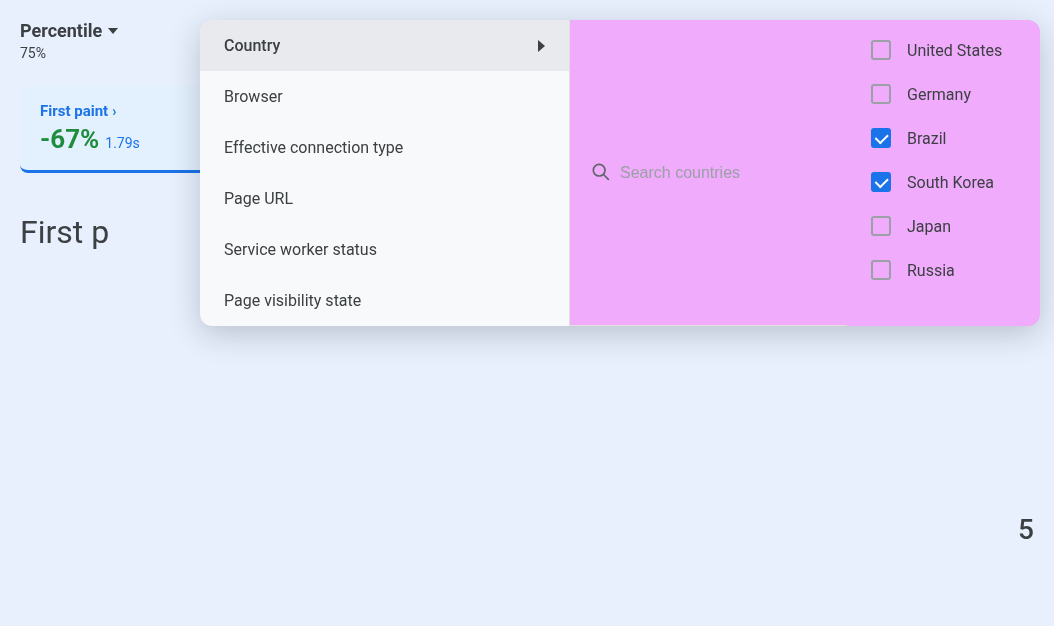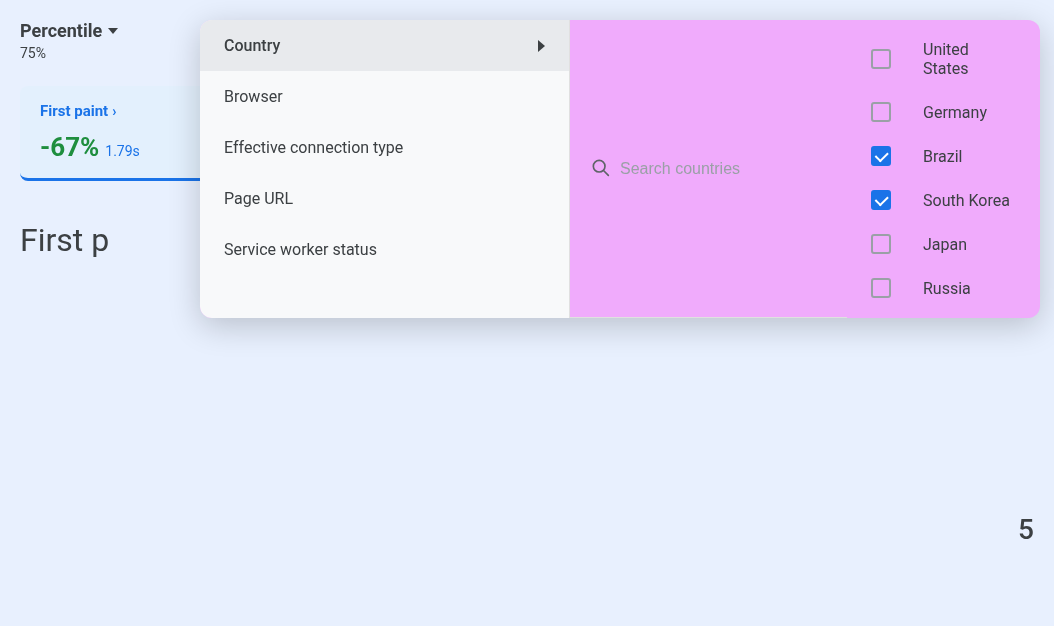--- a/index.html
+++ b/index.html
@@ -56,21 +56,21 @@
       font-weight: 700;
       display: flex;
       align-items: center;
       gap: 4px;
     }
     .first-paint-arrow {
       color: #1a73e8;
       font-size: 14px;
     }
     .first-paint-value {
-      margin-top: 12px;
+      margin-top: 4px;
       display: flex;
       align-items: baseline;
       gap: 6px;
     }
     .pct-change {
       color: #1e8e3e;
       font-size: 26px;
       font-weight: 700;
     }
     .time-val {
@@ -174,21 +174,21 @@
     .countries-list {
       flex: 1;
       overflow-y: auto;
       padding: 8px 0;
     }
 
     .country-item {
       display: flex;
       align-items: center;
       padding: 12px 24px;
-      gap: 32px;
+      gap: 16px;
       cursor: pointer;
       font-size: 16px;
       color: #3c4043;
     }
 
     .checkbox {
       width: 20px;
       height: 20px;
       border: 2px solid #9aa0a6;
       border-radius: 3px;
@@ -287,20 +287,23 @@
           </div>
           <div class="menu-item">
             <span>Effective connection type</span>
           </div>
           <div class="menu-item">
             <span>Page URL</span>
           </div>
           <div class="menu-item">
             <span>Service worker status</span>
           </div>
+          <div class="menu-item">
+            <span>Page visibility state</span>
+          </div>
         </div>
     </div>
 
     <div class="right-panel">
       <div class="search-bar">
         <span class="search-icon-svg">
           <svg width="20" height="20" viewBox="0 0 24 24" fill="none" stroke="#5f6368" stroke-width="2" stroke-linecap="round" stroke-linejoin="round">
             <circle cx="11" cy="11" r="7"></circle>
             <line x1="16.5" y1="16.5" x2="22" y2="22"></line>
           </svg>

